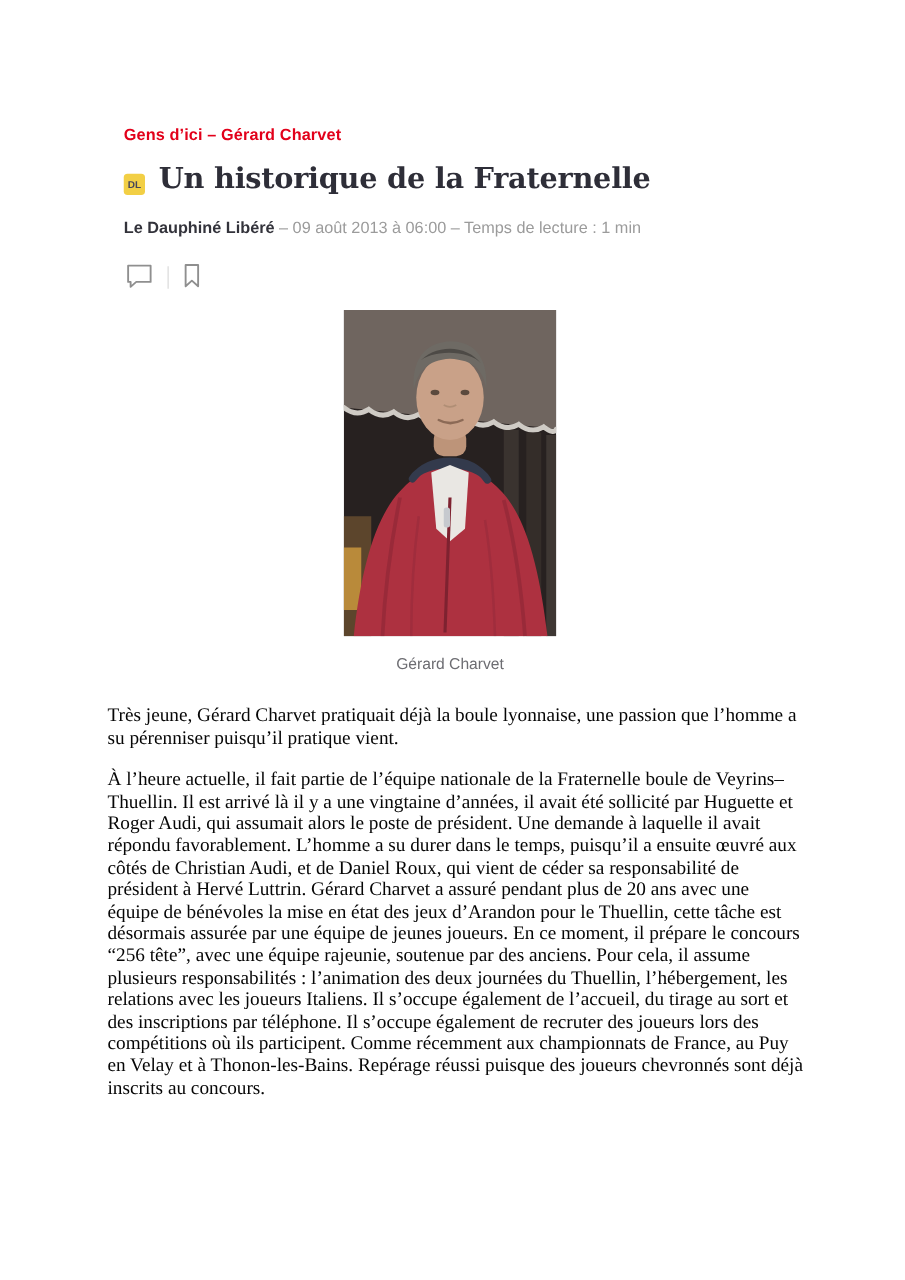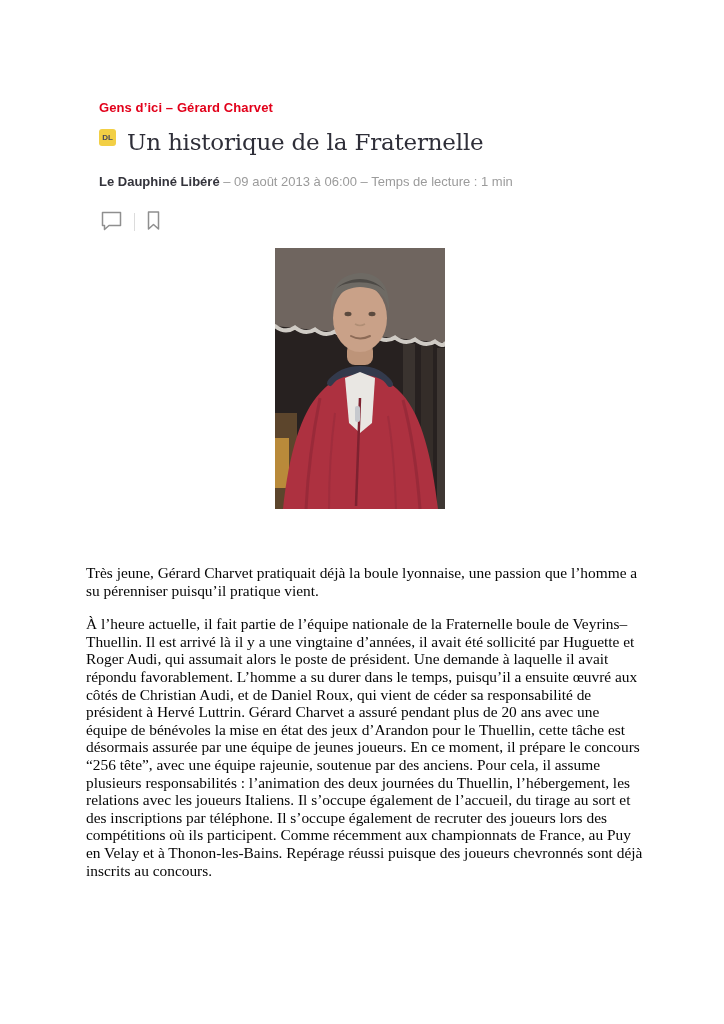--- a/index.html
+++ b/index.html
@@ -21,40 +21,40 @@
     font-weight: 700;
     color: #e2001a;
     text-decoration: none;
     letter-spacing: 0.1px;
   }
   .title-row {
     position: absolute;
     left: 99px;
     top: 129px;
     display: flex;
-    align-items: flex-start;
+    align-items: flex-end;
     gap: 11px;
   }
   .dl-badge {
     width: 17px;
     height: 17px;
     border-radius: 3px;
     background: #f2cf45;
     color: #46465a;
     font-size: 8px;
     font-weight: 700;
     display: flex;
     align-items: center;
     justify-content: center;
     flex: 0 0 auto;
   }
   .headline {
     font-family: "DejaVu Serif", serif;
     font-size: 23px;
-    font-weight: 400;
+    font-weight: 700;
     color: #2e2e38;
     letter-spacing: -0.2px;
     white-space: nowrap;
   }
   .byline {
     position: absolute;
     left: 99px;
     top: 174px;
     font-size: 13px;
     color: #9b9b9b;
@@ -184,19 +184,20 @@
       <path d="M56 64 C54 34 70 26 85 25 C102 25 116 35 114 64 C112 48 104 40 85 39 C67 40 59 49 56 64 Z" fill="#6e6a64"></path>
       <path d="M60 42 C68 32 100 31 110 43 C104 35 94 31 85 31 C75 31 66 35 60 42 Z" fill="#4d4a46"></path>
 
       <ellipse cx="73" cy="66" rx="3.5" ry="2.2" fill="#5b4a3e"></ellipse>
       <ellipse cx="97" cy="66" rx="3.5" ry="2.2" fill="#5b4a3e"></ellipse>
       <path d="M76 88 Q85 93 95 88" fill="none" stroke="#8c6a56" stroke-width="2" stroke-linecap="round"></path>
       <path d="M80 76 Q85 79 90 76" fill="none" stroke="#b08e75" stroke-width="1.5"></path>
     </svg>
   </div>
 
+  <div class="caption">Gérard Charvet</div>
 
   <div class="article">
     <p>Très jeune, Gérard Charvet pratiquait déjà la boule lyonnaise, une passion que l’homme a su pérenniser puisqu’il pratique vient.</p>
     <p>À l’heure actuelle, il fait partie de l’équipe nationale de la Fraternelle boule de Veyrins–Thuellin. Il est arrivé là il y a une vingtaine d’années, il avait été sollicité par Huguette et Roger Audi, qui assumait alors le poste de président. Une demande à laquelle il avait répondu favorablement. L’homme a su durer dans le temps, puisqu’il a ensuite œuvré aux côtés de Christian Audi, et de Daniel Roux, qui vient de céder sa responsabilité de président à Hervé Luttrin. Gérard Charvet a assuré pendant plus de 20 ans avec une équipe de bénévoles la mise en état des jeux d’Arandon pour le Thuellin, cette tâche est désormais assurée par une équipe de jeunes joueurs. En ce moment, il prépare le concours “256 tête”, avec une équipe rajeunie, soutenue par des anciens. Pour cela, il assume plusieurs responsabilités : l’animation des deux journées du Thuellin, l’hébergement, les relations avec les joueurs Italiens. Il s’occupe également de l’accueil, du tirage au sort et des inscriptions par téléphone. Il s’occupe également de recruter des joueurs lors des compétitions où ils participent. Comme récemment aux championnats de France, au Puy en Velay et à Thonon-les-Bains. Repérage réussi puisque des joueurs chevronnés sont déjà inscrits au concours.</p>
   </div>
 
 </div>
 
 </body></html>

